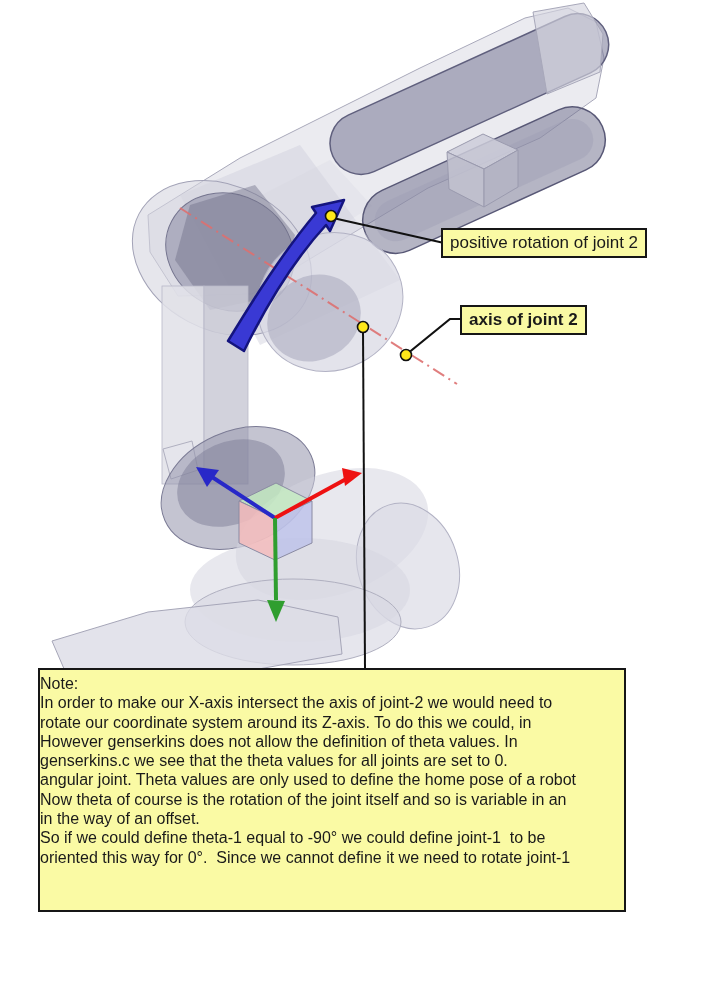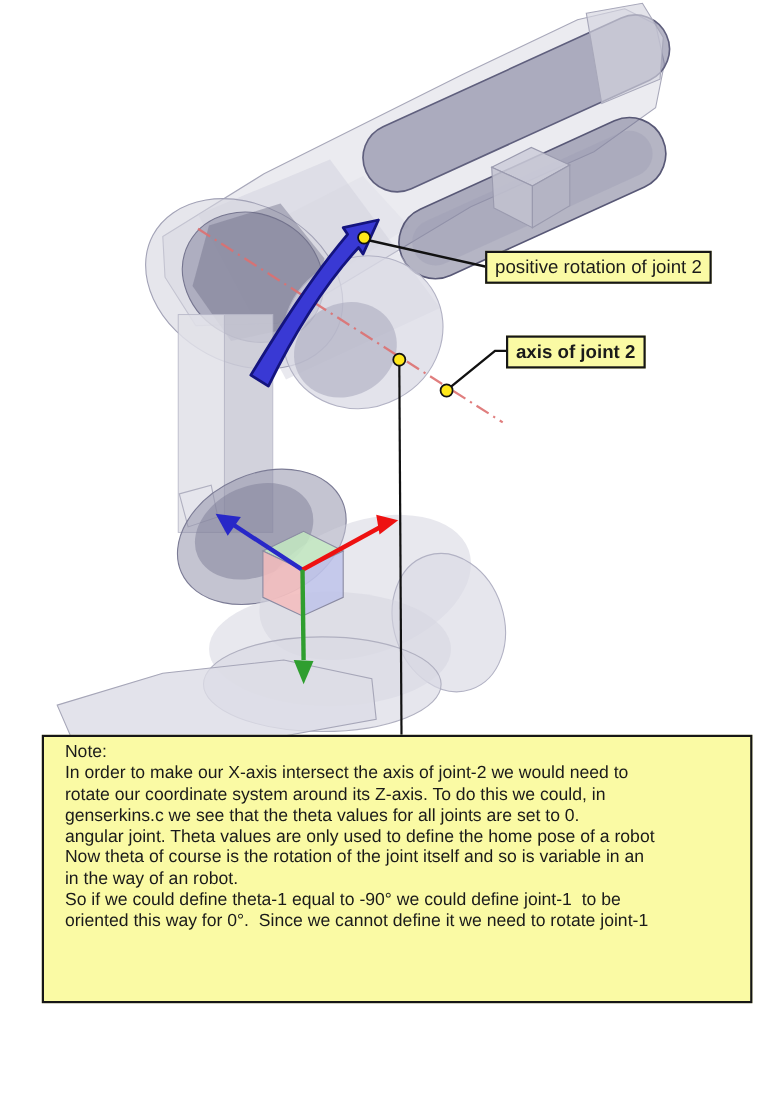--- a/index.html
+++ b/index.html
@@ -10,27 +10,27 @@
   .stage svg{position:absolute;left:0;top:0;}
   .callout{
     position:absolute;
     background:var(--callout-bg,#fafaa4);
     border:2px solid var(--callout-border,#161616);
     color:var(--text-color,#1a1a1a);
     font-size:17px;line-height:20px;
     padding:3px 7px;white-space:nowrap;
   }
   .note-box{
-    position:absolute;left:38px;top:668px;width:646px;height:244px;
+    position:absolute;left:38px;top:668px;width:588px;height:244px;
     box-sizing:border-box;
     background:var(--note-bg,#fafaa4);
     border:2px solid var(--note-border,#161616);
     color:var(--text-color,#1a1a1a);
     font-size:16px;line-height:19.3px;
-    padding:4px 19px;
+    padding:4px 0;
   }
   .note-line{white-space:pre;}
 </style>
 </head>
 <body>
 
 <div class="stage">
 
   <svg width="707" height="1000" viewBox="0 0 707 1000">
 
@@ -103,21 +103,22 @@
   </svg>
 
   <div class="callout" style="left:441px;top:228px;">positive rotation of joint 2</div>
 
   <div class="callout" style="left:460px;top:305px;font-weight:bold;">axis of joint 2</div>
 
   <div class="note-box">
       <div class="note-line">Note:</div>
       <div class="note-line">In order to make our X-axis intersect the axis of joint-2 we would need to</div>
       <div class="note-line">rotate our coordinate system around its Z-axis. To do this we could, in</div>
+      <div class="note-line">However genserkins does not allow the definition of theta values. In</div>
       <div class="note-line">genserkins.c we see that the theta values for all joints are set to 0.</div>
       <div class="note-line">angular joint. Theta values are only used to define the home pose of a robot</div>
       <div class="note-line">Now theta of course is the rotation of the joint itself and so is variable in an</div>
-      <div class="note-line">in the way of an robot.</div>
+      <div class="note-line">in the way of an offset.</div>
       <div class="note-line">So if we could define theta-1 equal to -90° we could define joint-1  to be</div>
       <div class="note-line">oriented this way for 0°.  Since we cannot define it we need to rotate joint-1</div>
     </div>
 
 </div>
 
 </body></html>

